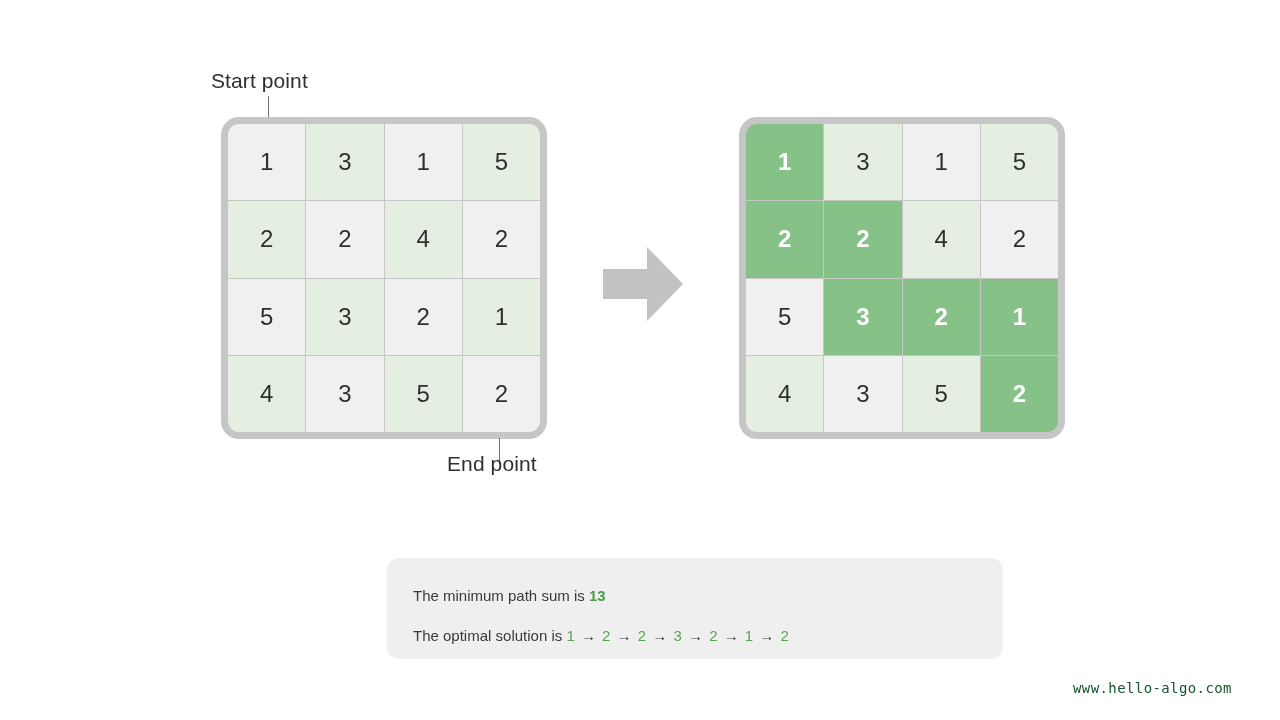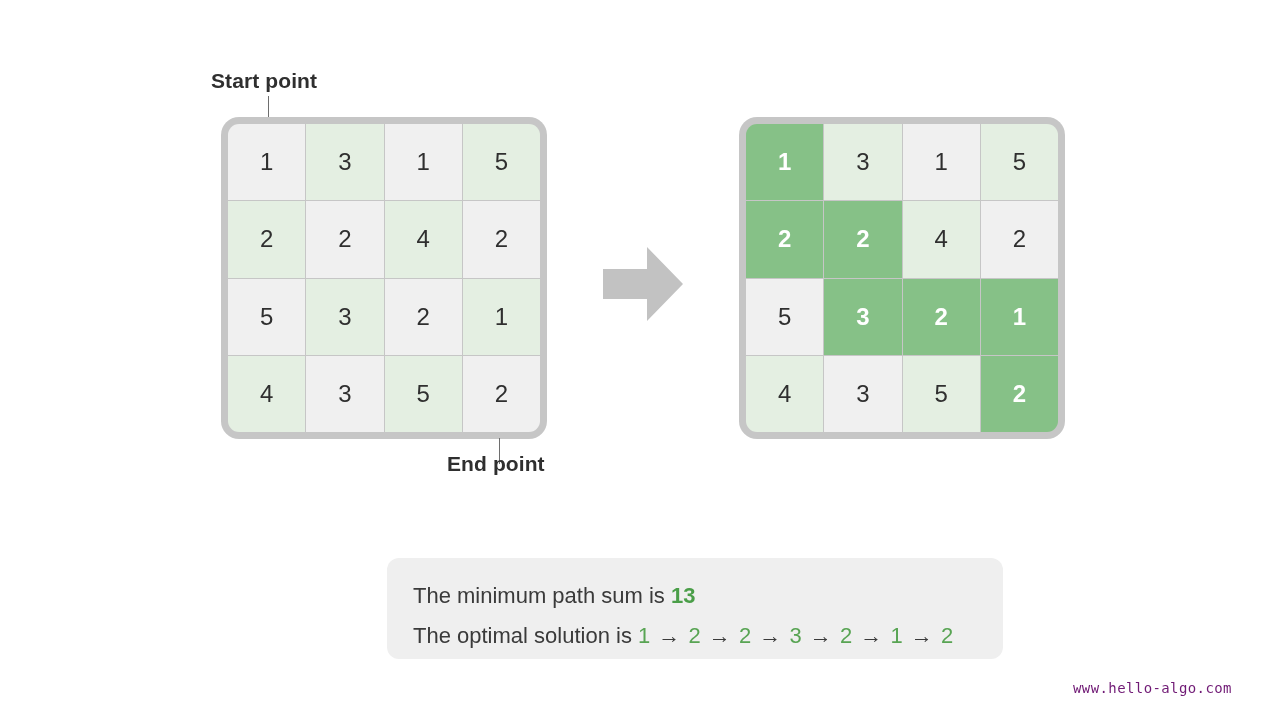--- a/index.html
+++ b/index.html
@@ -14,21 +14,21 @@
     overflow: hidden;
     position: relative;
   }
 
   
   .abs { position: absolute; }
 
   
   .point-label {
     font-size: 21px;
-    font-weight: bold;
+    font-weight: normal;
     color: #2f2f2f;
     letter-spacing: 0.1px;
     white-space: nowrap;
   }
   .connector {
     position: absolute;
     width: 1px;
     background: #6e6e6e;
   }
 
@@ -77,21 +77,21 @@
 
   
   .info-box {
     position: absolute;
     background: #efefef;
     border-radius: 12px;
     box-sizing: border-box;
     padding: 18px 26px 20px 26px;
   }
   .info-line {
-    font-size: 22px;
+    font-size: 15px;
     color: #3a3a3a;
     line-height: 40px;
     white-space: nowrap;
   }
   .val-strong {
     color: #4a9e48;
     font-weight: bold;
   }
   .path-num {
     color: #58a453;
@@ -99,21 +99,21 @@
   .path-arrow {
     color: #3a3a3a;
     padding: 0 2px;
   }
 
   
   .watermark {
     position: absolute;
     font-family: "DejaVu Sans Mono", "Liberation Mono", monospace;
     font-size: 14px;
-    color: #701a75;
+    color: #14532d;
     letter-spacing: 0.4px;
     white-space: nowrap;
   }
 </style>
 </head>
 <body>
 
 <div class="point-label abs" style="left:211px; top:69px;">Start point</div>
 <div class="connector" style="left:268px; top:96px; height:50px;"></div>
 

